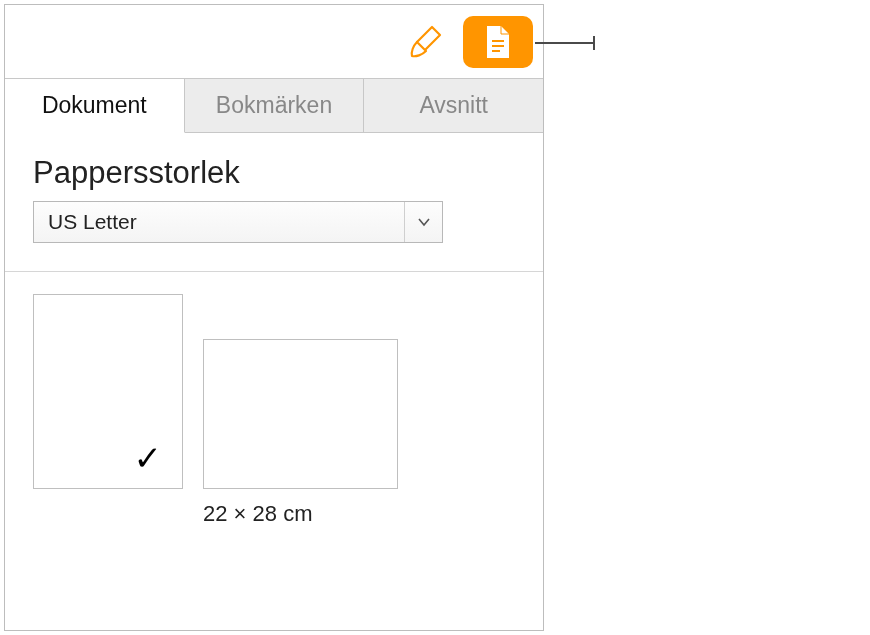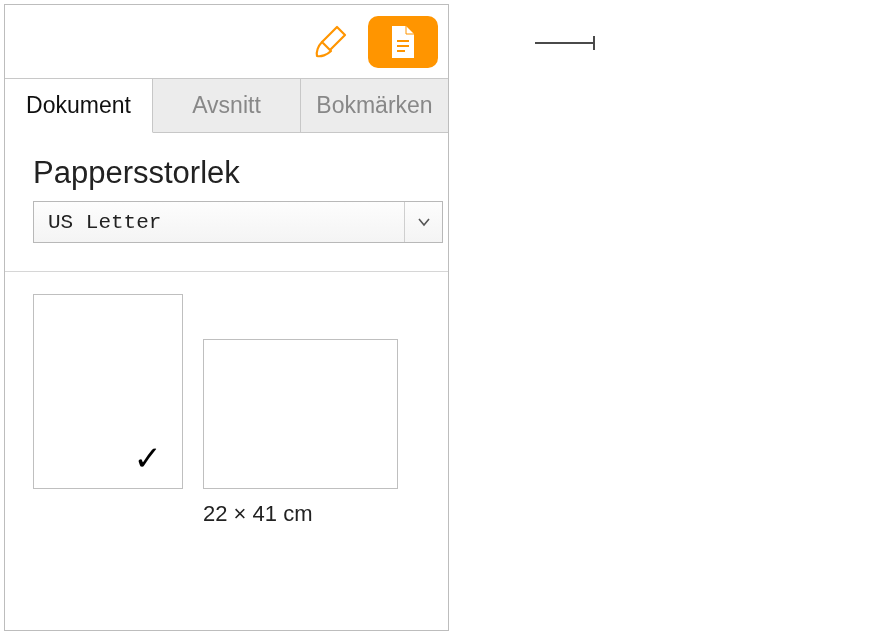--- a/index.html
+++ b/index.html
@@ -8,21 +8,21 @@
     font-family: -apple-system, "Helvetica Neue", Helvetica, Arial, sans-serif;
     background: #fff;
     width: 870px;
     height: 635px;
     position: relative;
   }
   .panel {
     position: absolute;
     left: 4px;
     top: 4px;
-    width: 445px;
+    width: 540px;
     height: 627px;
     border: 1px solid #bdbdbd;
     background: #fff;
     display: flex;
     flex-direction: column;
     overflow: hidden;
   }
   .toolbar {
     height: 74px;
     display: flex;
@@ -77,21 +77,20 @@
   }
   .select {
     display: flex;
     align-items: center;
     height: 42px;
     border: 1px solid #b8b8b8;
     border-radius: 0;
     background: linear-gradient(#fdfdfd,#f4f4f4);
     width: 410px;
     cursor: pointer;
-    font-family: Liberation Mono, monospace;
   }
   .select-value {
     flex: 1;
     padding: 0 14px;
     font-size: 21px;
     color: #222;
   }
   .select-arrow {
     width: 38px;
     height: 100%;
@@ -180,24 +179,24 @@
         <line x1="9" y1="27" x2="17" y2="27" stroke="#ff9500" stroke-width="2"></line>
       </svg>
     </span>
   </div>
 
   <div class="tabs">
     <div class="tab active">
       <span>Dokument</span>
     </div>
     <div class="tab">
+      <span>Bokmärken</span>
+    </div>
+    <div class="tab">
       <span>Avsnitt</span>
-    </div>
-    <div class="tab">
-      <span>Bokmärken</span>
     </div>
   </div>
 
   <div class="content">
 
     <div class="section-label">Pappersstorlek</div>
 
     <div class="select">
       <div class="select-value">US Letter</div>
       <div class="select-arrow">
@@ -210,19 +209,19 @@
     <div class="divider"></div>
 
 
     <div class="orient-row">
       <div class="orient-portrait">
         <span class="check">✓</span>
       </div>
       <div class="orient-landscape"></div>
     </div>
 
-    <div class="dims">22 × 41 cm</div>
+    <div class="dims">22 × 28 cm</div>
 
   </div>
 </div>
 
 <div class="callout-line"></div>
 <div class="callout-tick"></div>
 
 </body></html>

